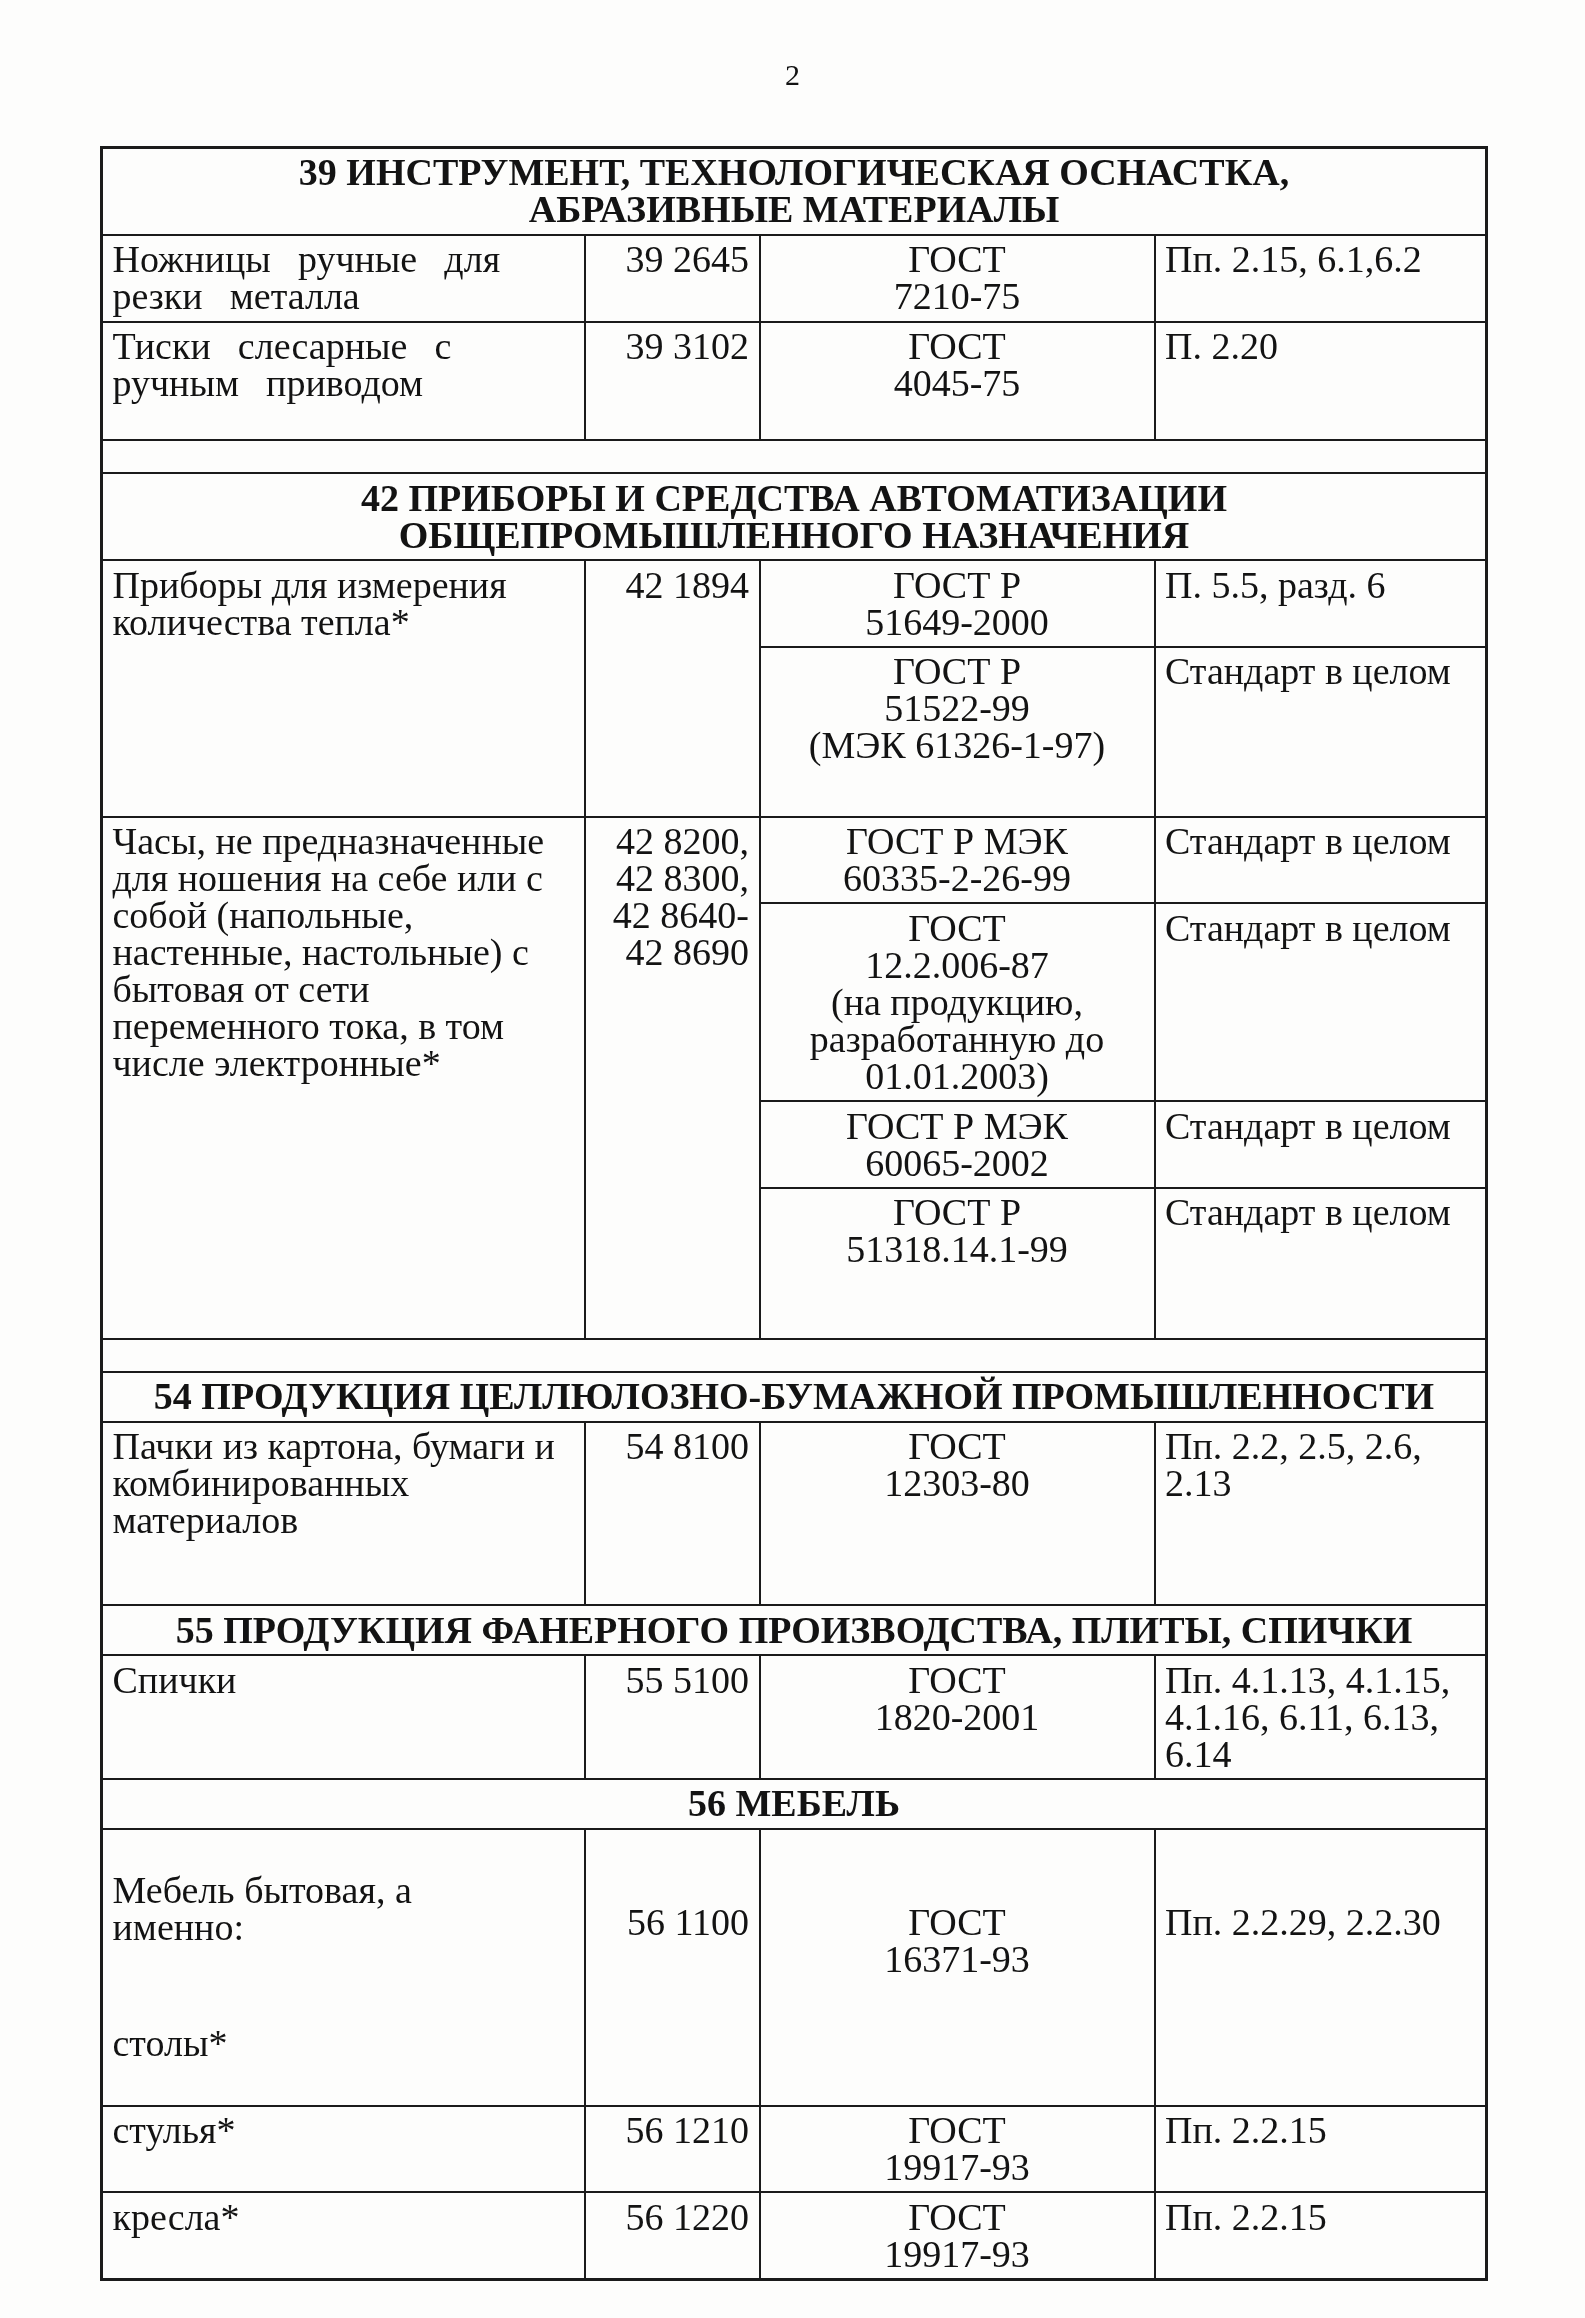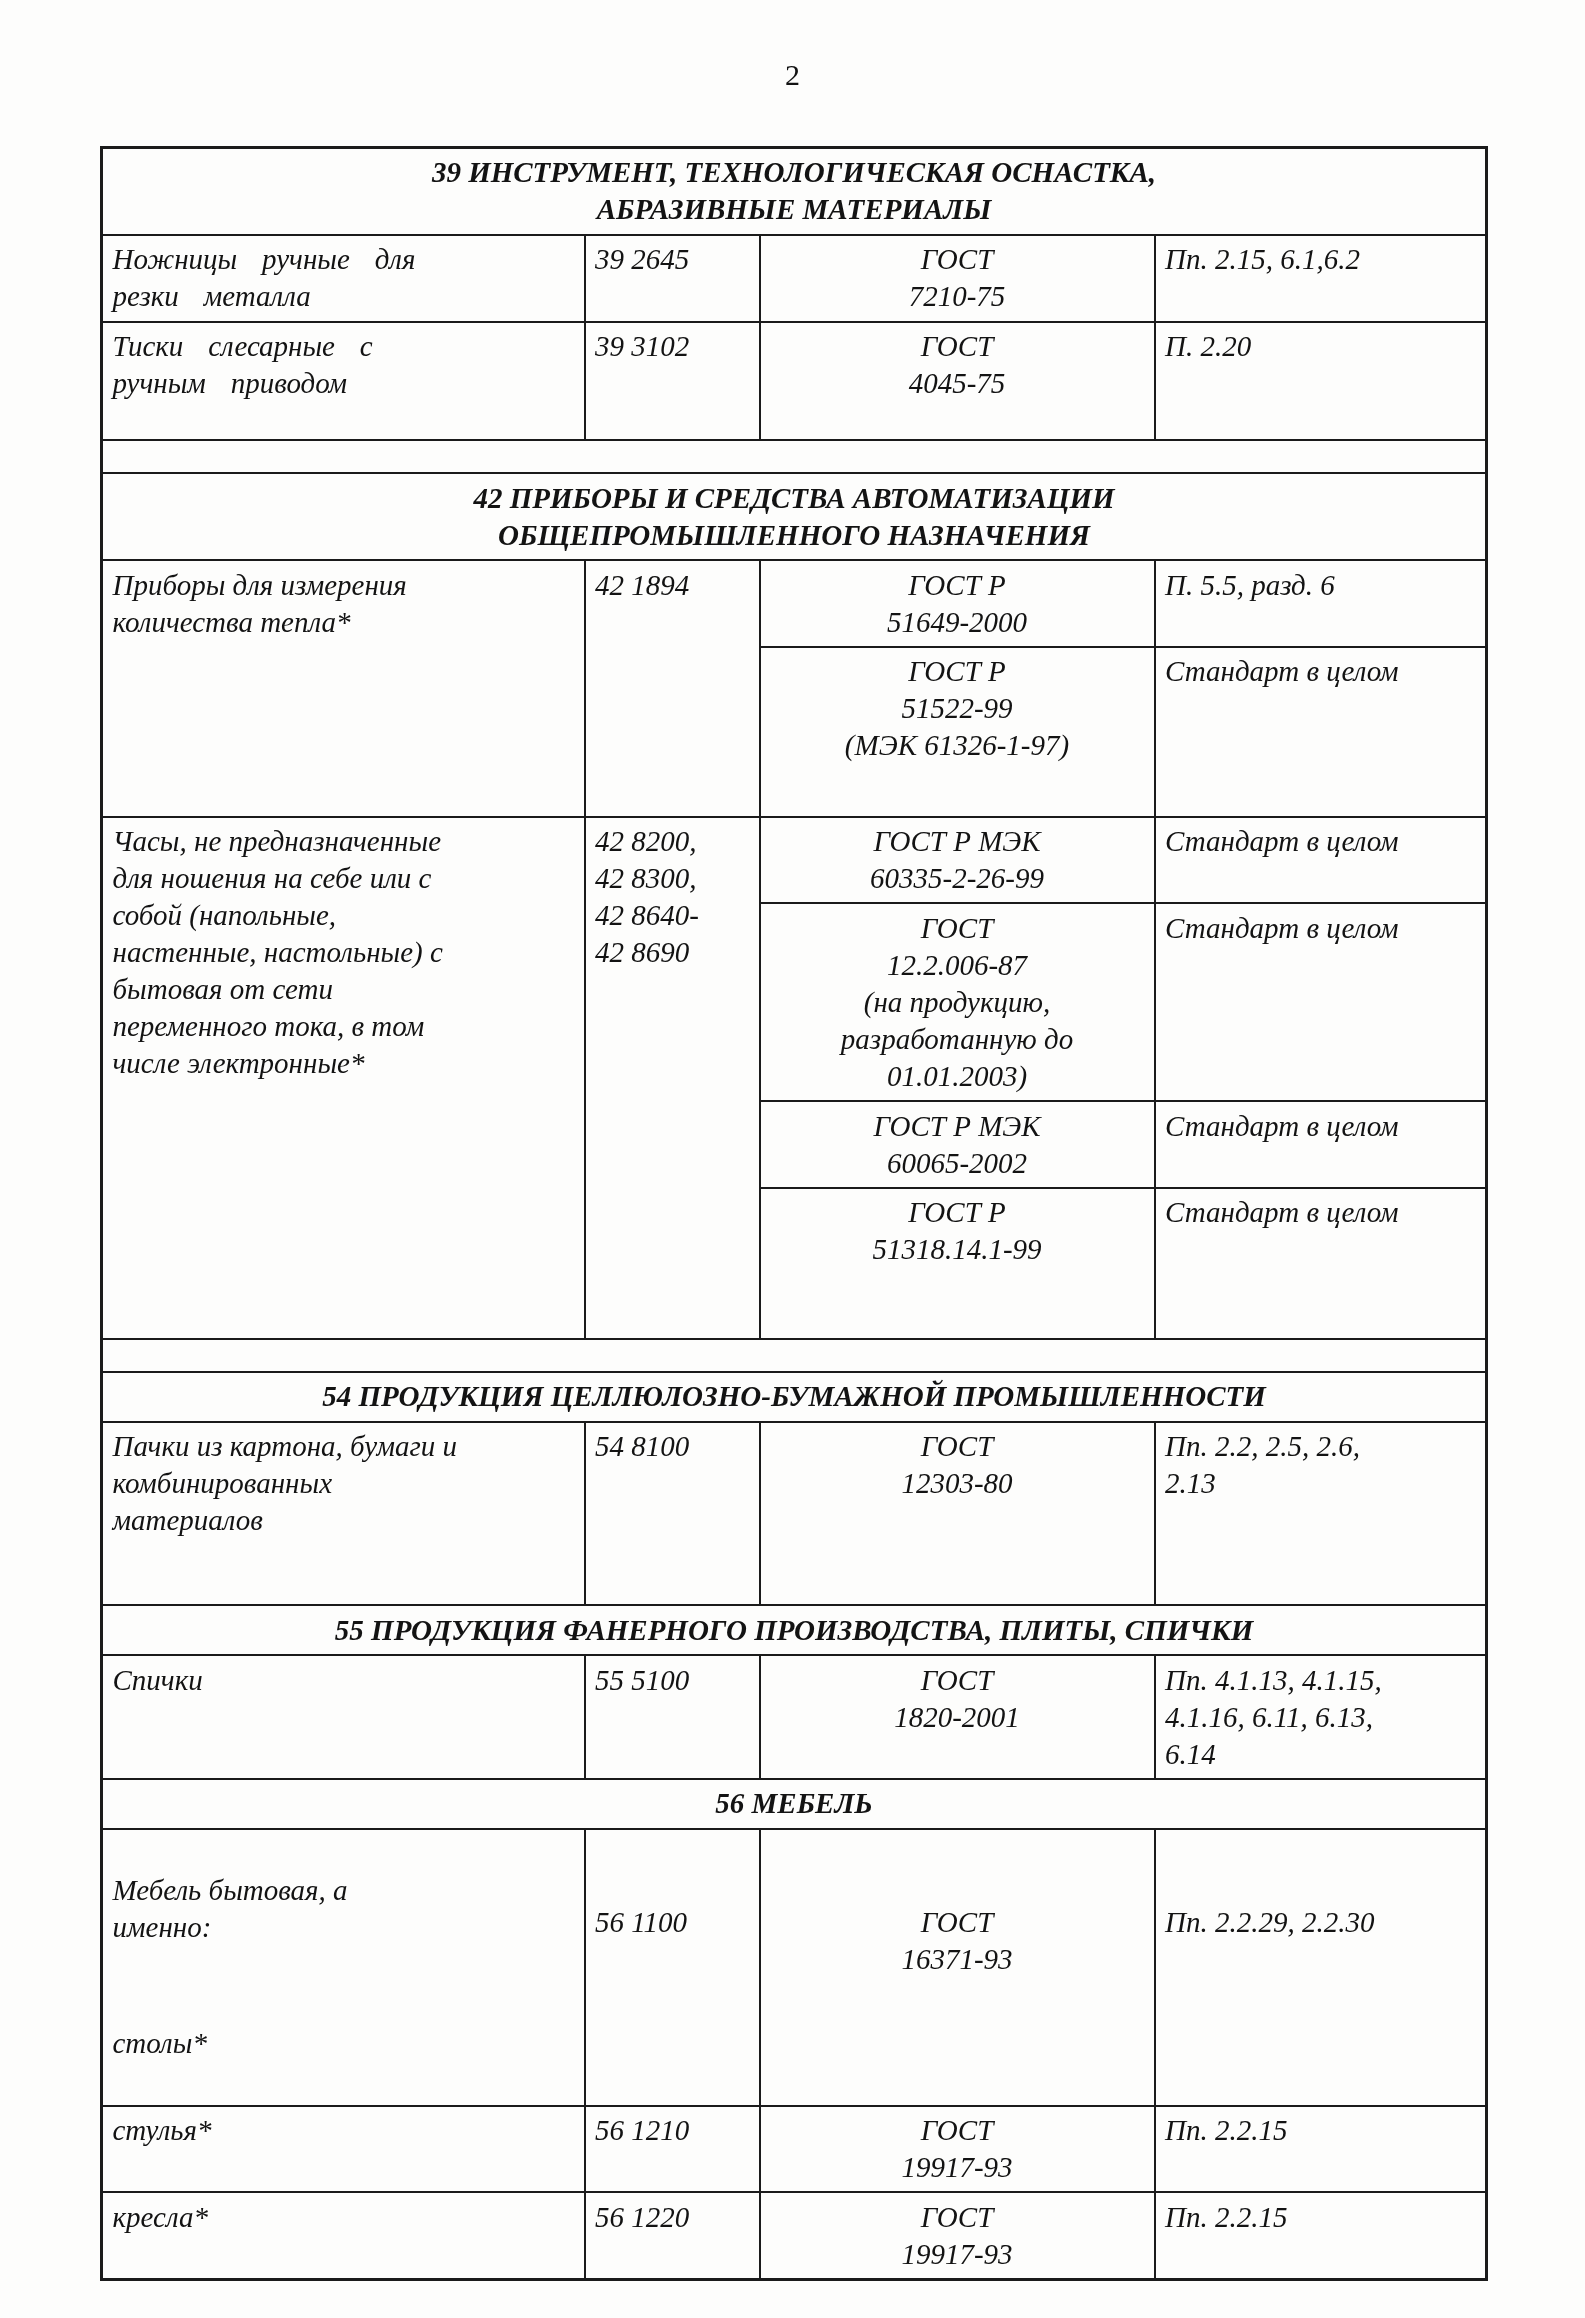--- a/index.html
+++ b/index.html
@@ -30,37 +30,36 @@
     top: 146px;
     left: 100px;
     width: 1386px;
     border-collapse: collapse;
     table-layout: fixed;
     border: 3.4px solid #1b1b1b;
   }
   table.std-table td {
     border: 2.7px solid #1b1b1b;
     vertical-align: top;
-    font-size: 29px;
+    font-size: 38px;
     line-height: 37px;
     padding: 5.4px 9.5px;
     white-space: pre-line;
     overflow: hidden;
-    font-style: italic;
   }
   td.section {
     font-weight: bold;
     text-align: center;
     font-size: 30.5px;
     line-height: 39px;
     padding: 6.1px 6.8px;
   }
   td.name  { text-align: left; padding-left: 11.5px; }
   td.name.justify { word-spacing: 17.6px; }
-  td.code  { text-align: left; padding-left: 17.6px; margin-left: 16px; }
+  td.code  { text-align: right; padding-left: 17.6px; margin-left: 16px; }
   td.std   { text-align: center; }
   td.notes { text-align: left; padding-left: 11px; }
   tr.spacer td {
     border-left: none;
     border-right: none;
     padding: 0;
     height: 31px;
   }
   tr.h-tiski td   { height: 106px; }
   tr.h-pribory2 td{ height: 157px; }

